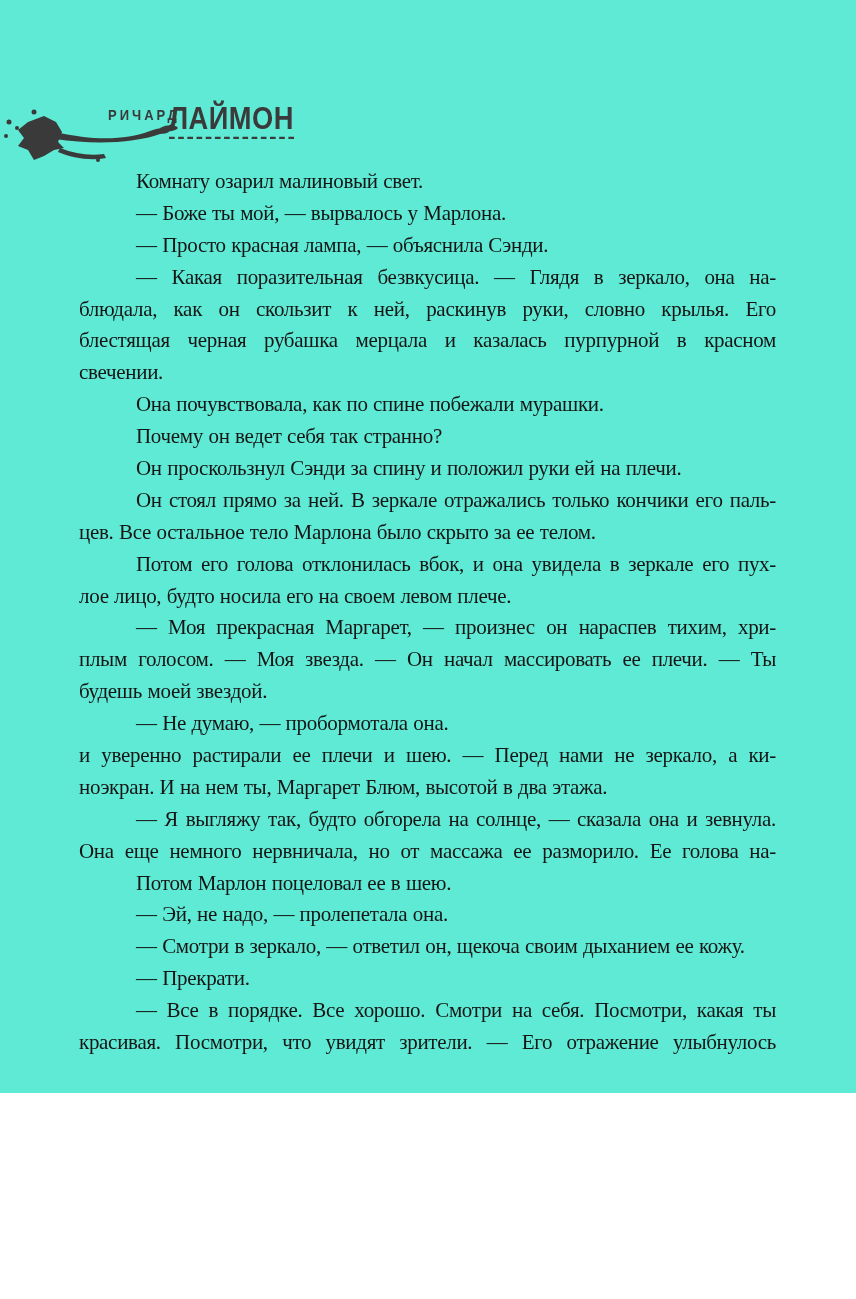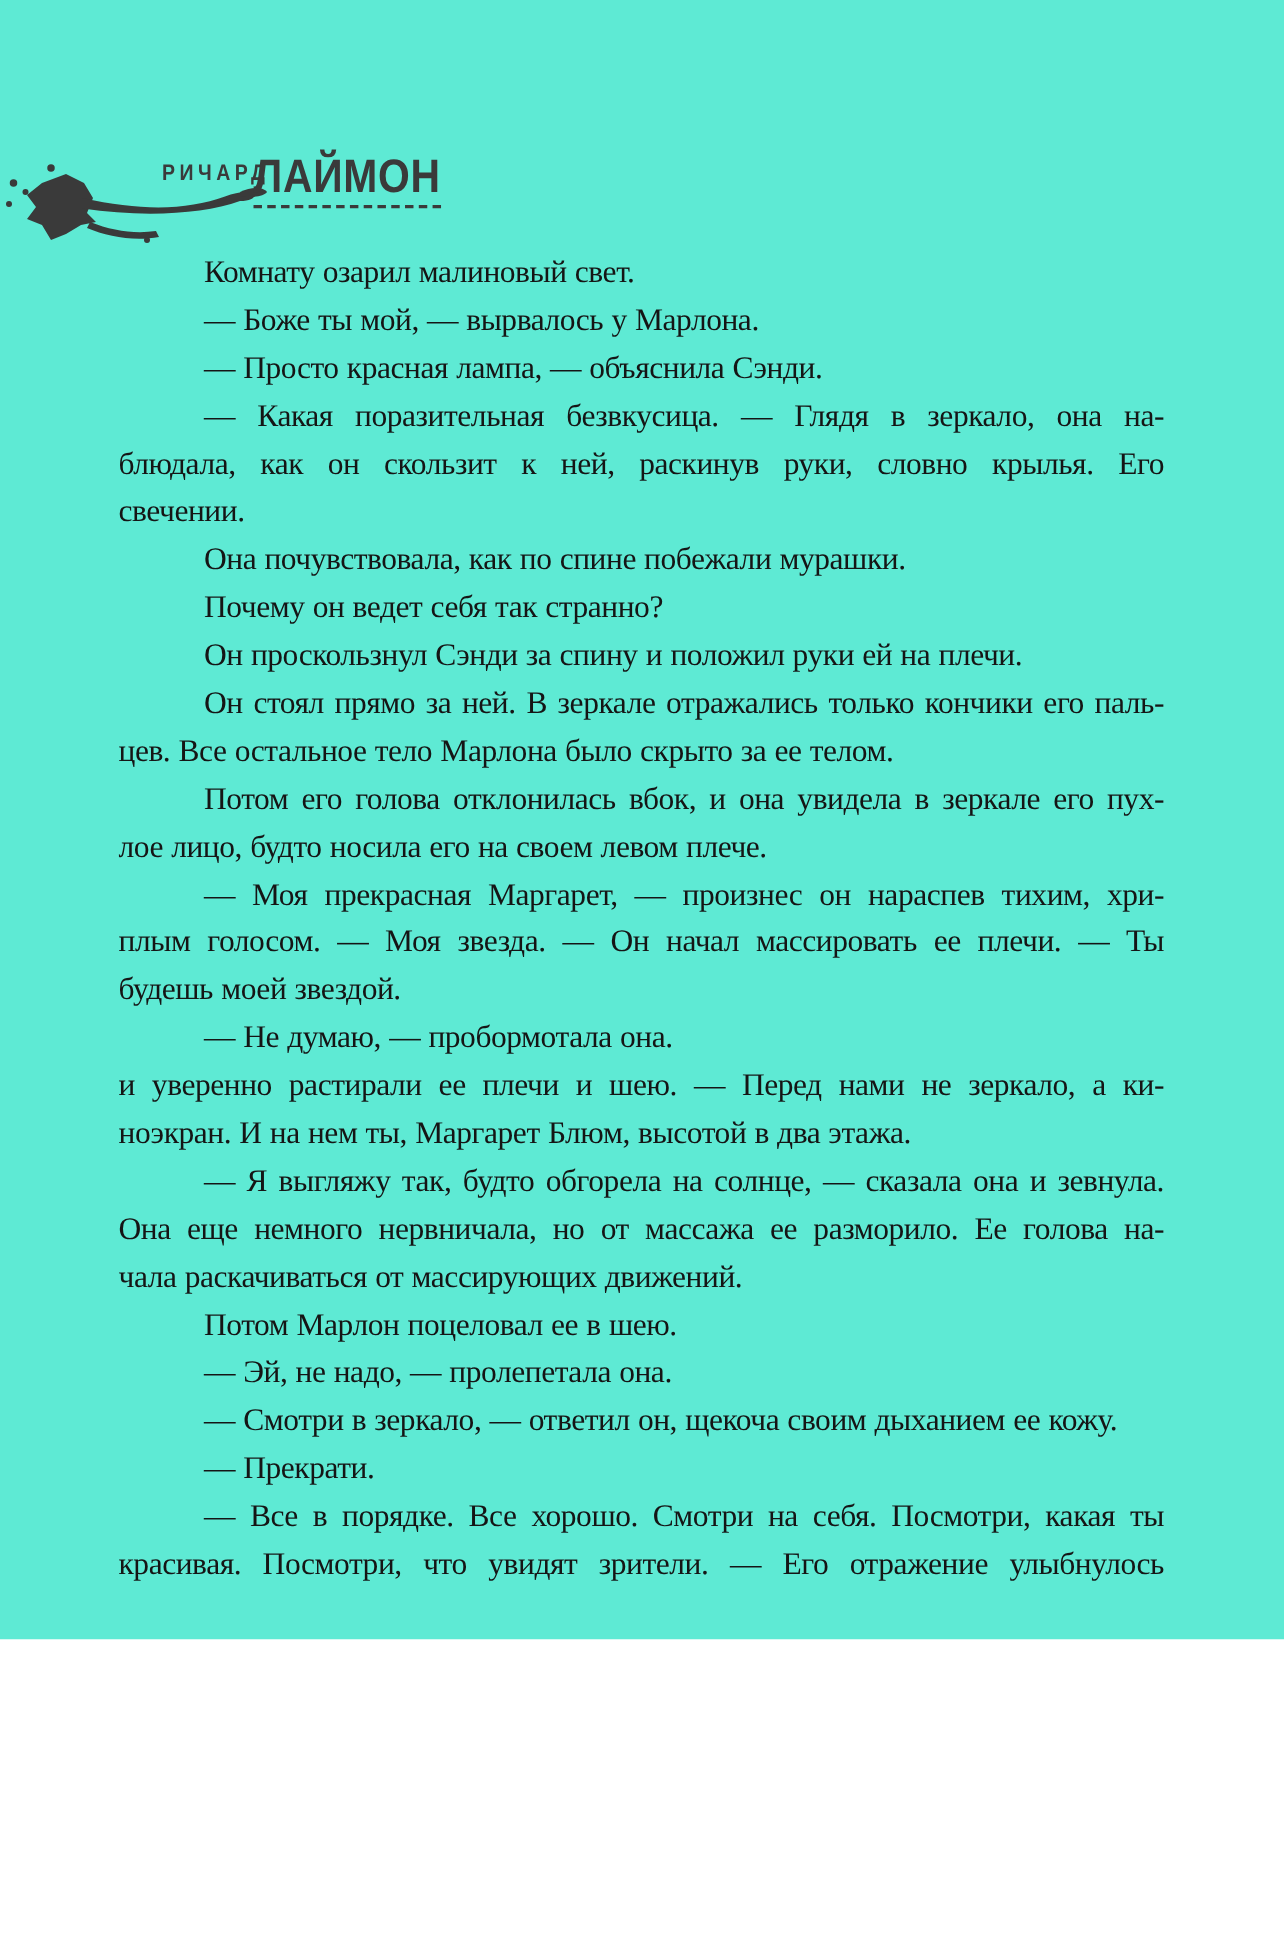--- a/index.html
+++ b/index.html
@@ -129,20 +129,21 @@
       </div>
       <div class="para">
         <div class="line ind nj"><span>— Боже ты мой, — вырвалось у Марлона.</span></div>
       </div>
       <div class="para">
         <div class="line ind nj"><span>— Просто красная лампа, — объяснила Сэнди.</span></div>
       </div>
       <div class="para">
         <div class="line ind"><span>— Какая поразительная безвкусица. — Глядя в зеркало, она на-</span></div>
         <div class="line"><span>блюдала, как он скользит к ней, раскинув руки, словно крылья. Его</span></div>
+        <div class="line"><span>блестящая черная рубашка мерцала и казалась пурпурной в красном</span></div>
         <div class="line nj"><span>свечении.</span></div>
       </div>
       <div class="para">
         <div class="line ind nj"><span>Она почувствовала, как по спине побежали мурашки.</span></div>
       </div>
       <div class="para">
         <div class="line ind nj"><span class="it">Почему он ведет себя так странно?</span></div>
       </div>
       <div class="para">
         <div class="line ind nj"><span>Он проскользнул Сэнди за спину и положил руки ей на плечи.</span></div>
@@ -163,21 +164,20 @@
       <div class="para">
         <div class="line ind nj"><span>— Не думаю, — пробормотала она.</span></div>
       </div>
       <div class="para">
         <div class="line"><span>и уверенно растирали ее плечи и шею. — Перед нами не зеркало, а ки-</span></div>
         <div class="line nj"><span>ноэкран. И на нем ты, Маргарет Блюм, высотой в два этажа.</span></div>
       </div>
       <div class="para">
         <div class="line ind"><span>— Я выгляжу так, будто обгорела на солнце, — сказала она и зевнула.</span></div>
         <div class="line"><span>Она еще немного нервничала, но от массажа ее разморило. Ее голова на-</span></div>
-        <div class="line nj"><span>чала раскачиваться от массирующих движений.</span></div>
       </div>
       <div class="para">
         <div class="line ind nj"><span>Потом Марлон поцеловал ее в шею.</span></div>
       </div>
       <div class="para">
         <div class="line ind nj"><span>— Эй, не надо, — пролепетала она.</span></div>
       </div>
       <div class="para">
         <div class="line ind nj"><span>— Смотри в зеркало, — ответил он, щекоча своим дыханием ее кожу.</span></div>
       </div>

